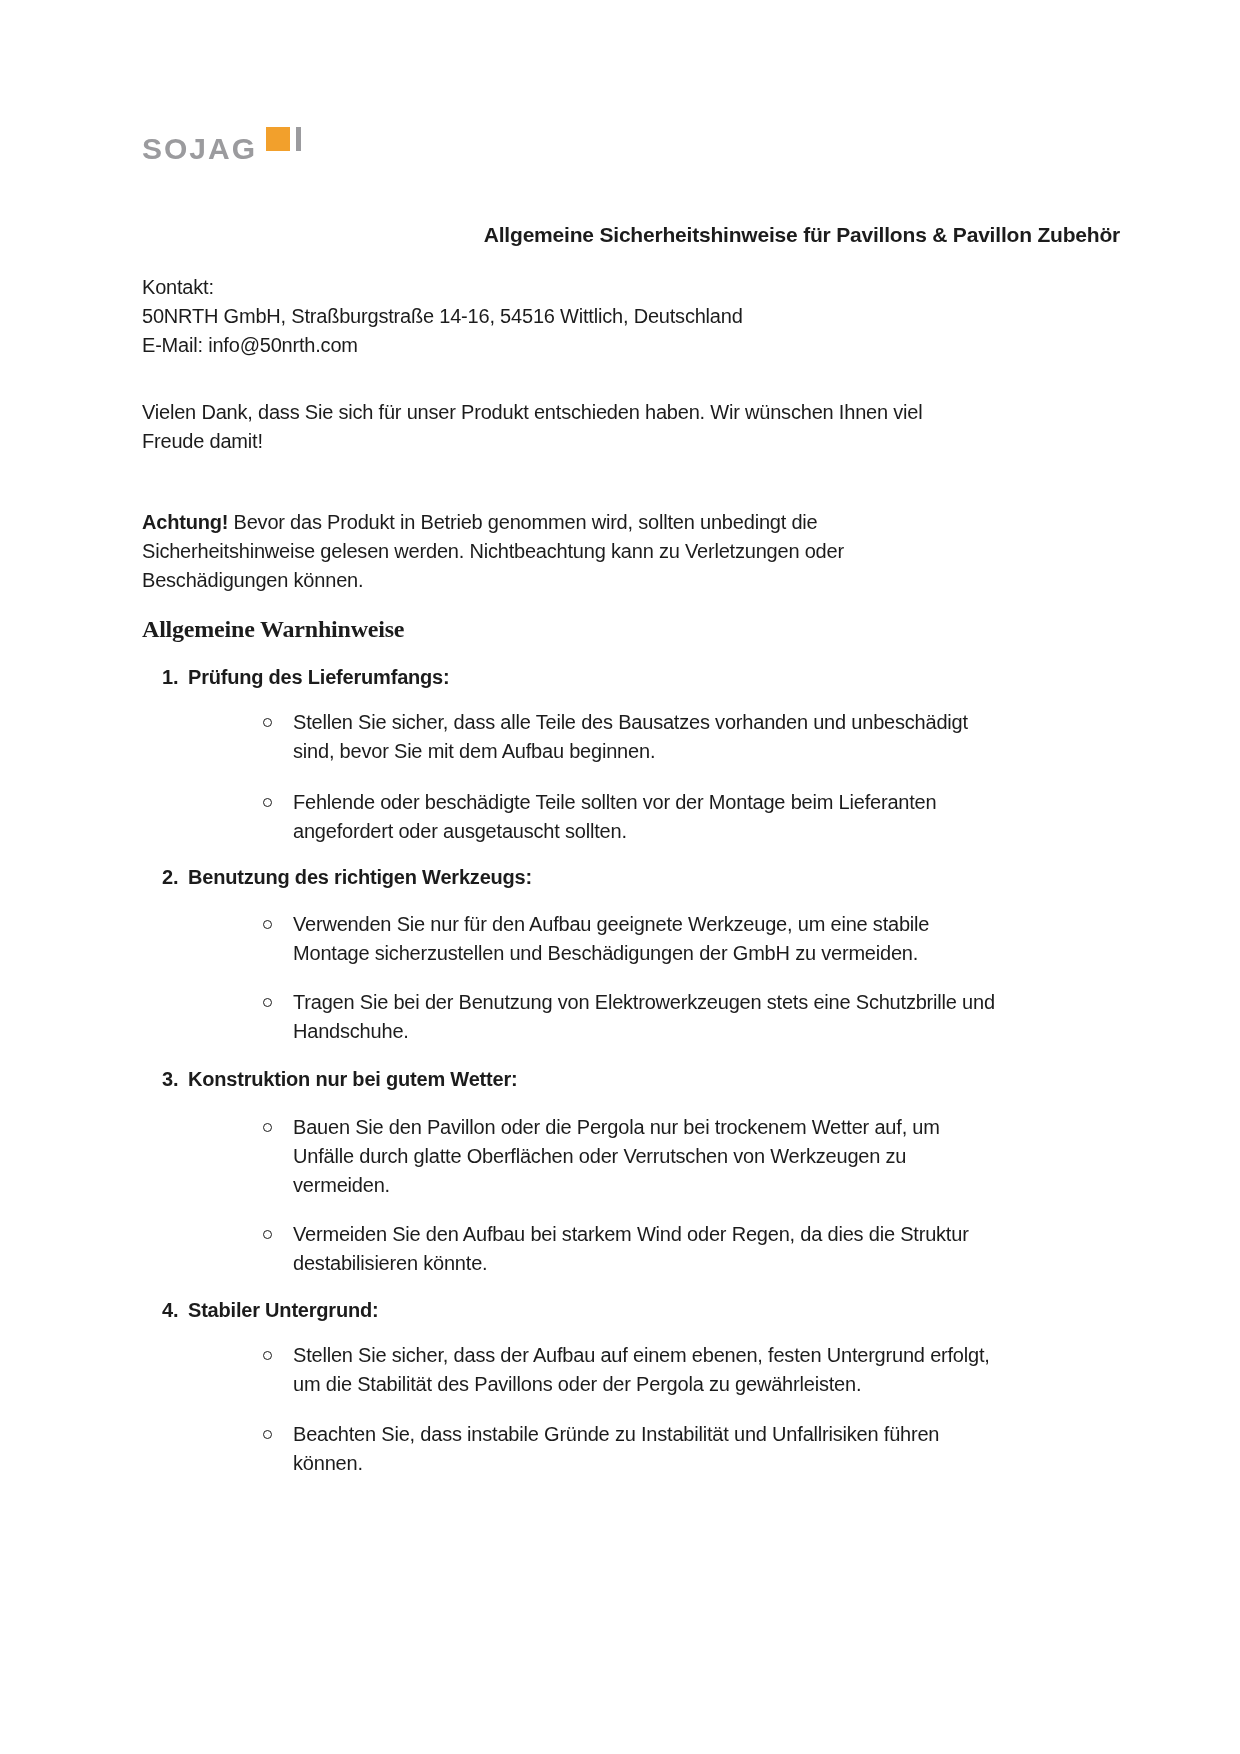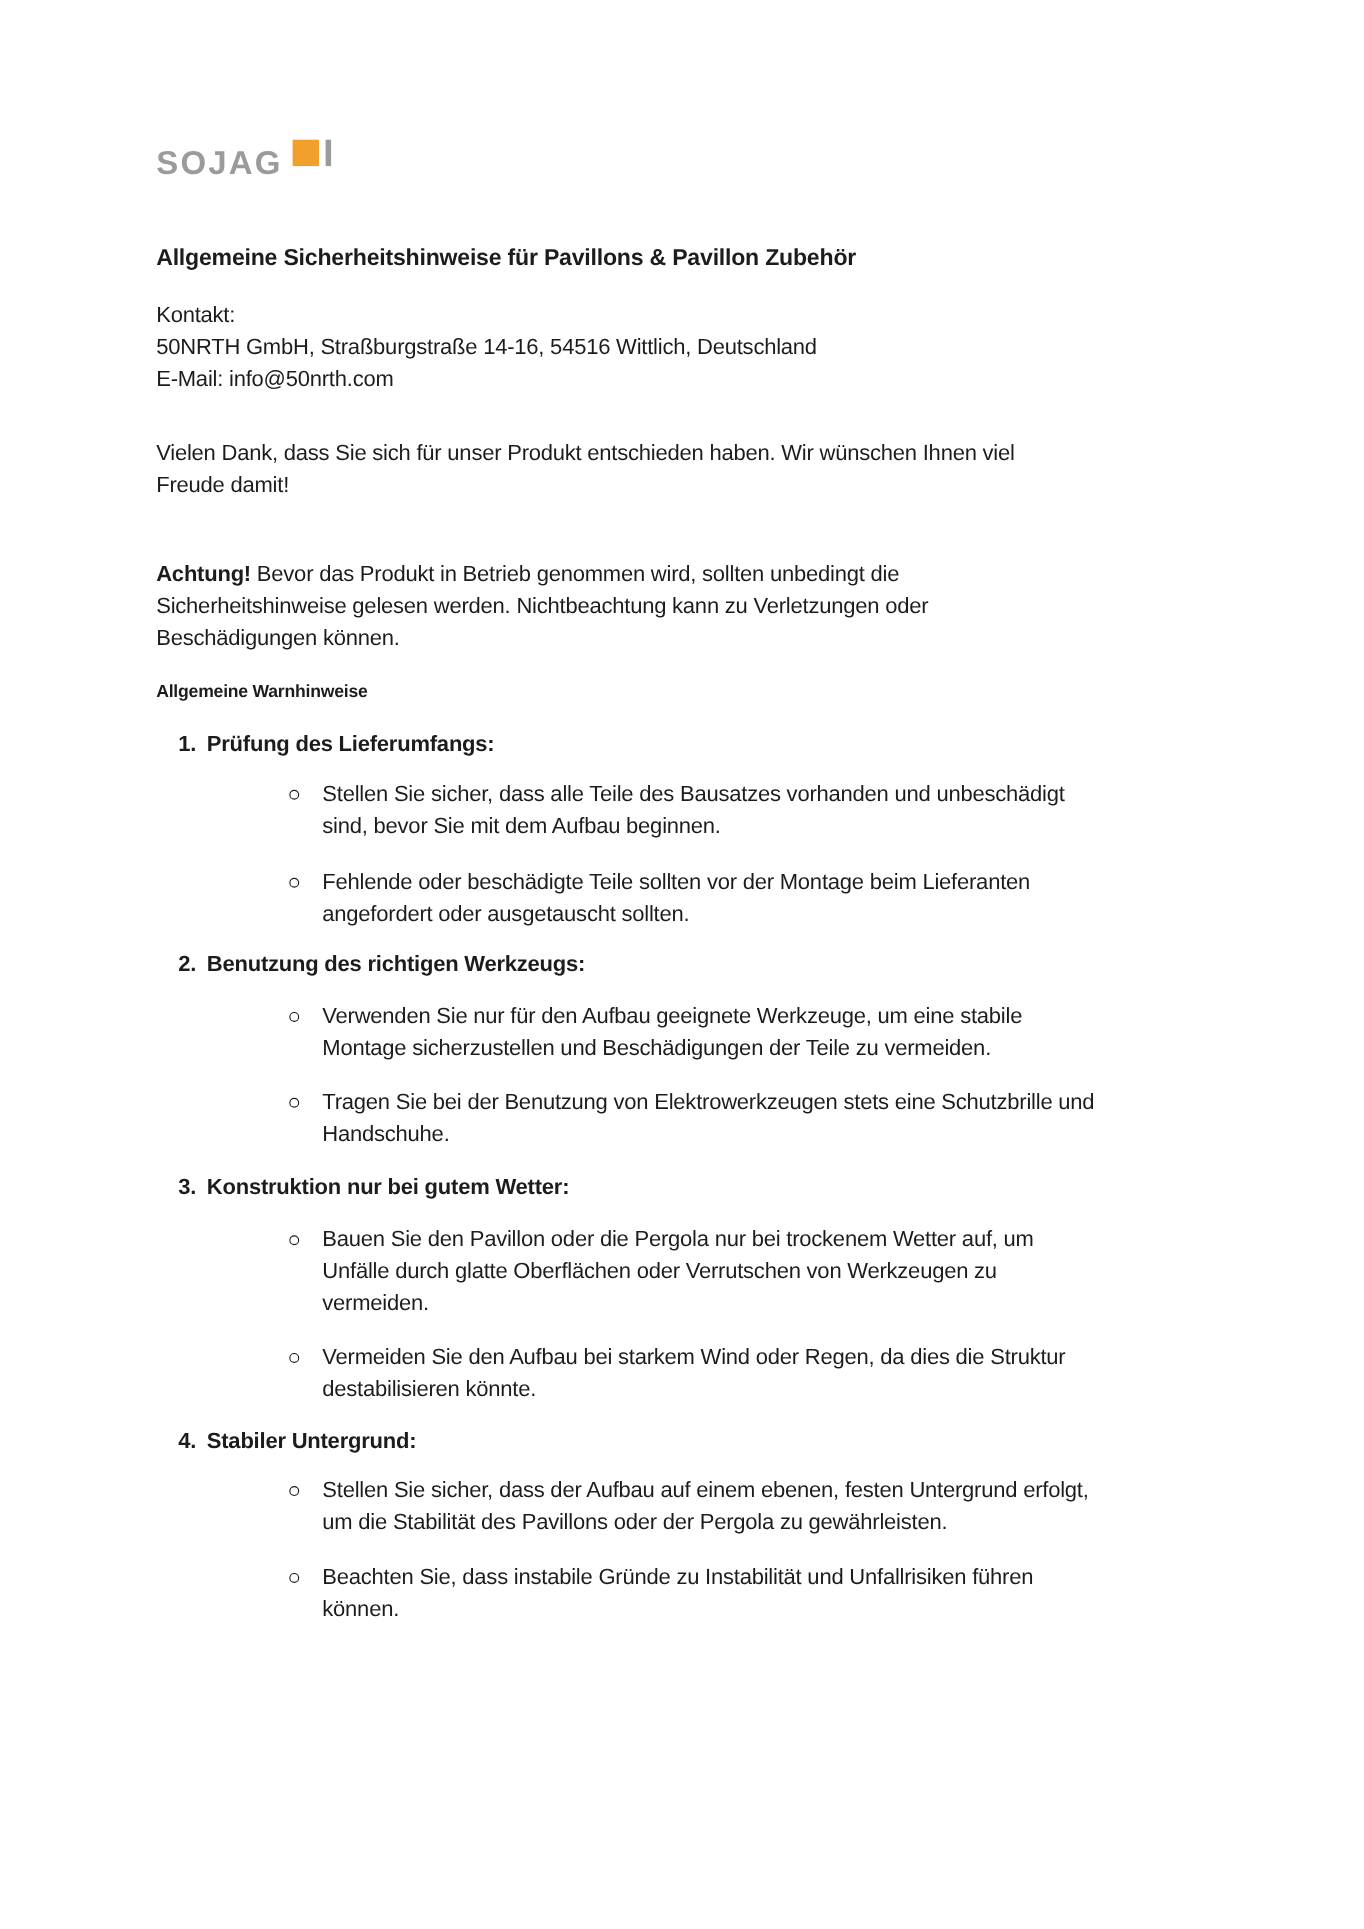--- a/index.html
+++ b/index.html
@@ -45,32 +45,34 @@
     background: #9b9b9e;
   }
   
   .line { white-space: nowrap; }
   .title {
     margin-top: 69px;
     font-size: 21px;
     font-weight: 700;
     line-height: 30px;
     letter-spacing: -0.2px;
+    text-align: right;
   }
   .body-text { font-size: 20px; line-height: 29px; letter-spacing: -0.2px; }
   .contact { margin-top: 23px; }
   .intro { margin-top: 38px; }
   .warning { margin-top: 52px; }
   .b { font-weight: 700; }
   .section-heading {
     margin-top: 20px;
-    font-size: 16px;
+    font-size: 24px;
     font-weight: 700;
     line-height: 29px;
     letter-spacing: -0.2px;
+    font-family: Liberation Serif, serif;
   }
   
   .num-item {
     position: relative;
     padding-left: 46px;
     font-size: 20px;
     font-weight: 700;
     line-height: 29px;
     letter-spacing: -0.2px;
   }
@@ -152,21 +154,21 @@
       <div class="line">angefordert oder ausgetauscht sollten.</div>
     </div>
 
     <div class="num-item mt-17">
       <span class="num">2.</span>
       <span class="line">Benutzung des richtigen Werkzeugs:</span>
     </div>
     <div class="bullet mt-18">
       <span class="marker"></span>
       <div class="line">Verwenden Sie nur für den Aufbau geeignete Werkzeuge, um eine stabile</div>
-      <div class="line">Montage sicherzustellen und Beschädigungen der Teile zu vermeiden.</div>
+      <div class="line">Montage sicherzustellen und Beschädigungen der GmbH zu vermeiden.</div>
     </div>
     <div class="bullet mt-20">
       <span class="marker"></span>
       <div class="line">Tragen Sie bei der Benutzung von Elektrowerkzeugen stets eine Schutzbrille und</div>
       <div class="line">Handschuhe.</div>
     </div>
 
     <div class="num-item mt-19">
       <span class="num">3.</span>
       <span class="line">Konstruktion nur bei gutem Wetter:</span>

